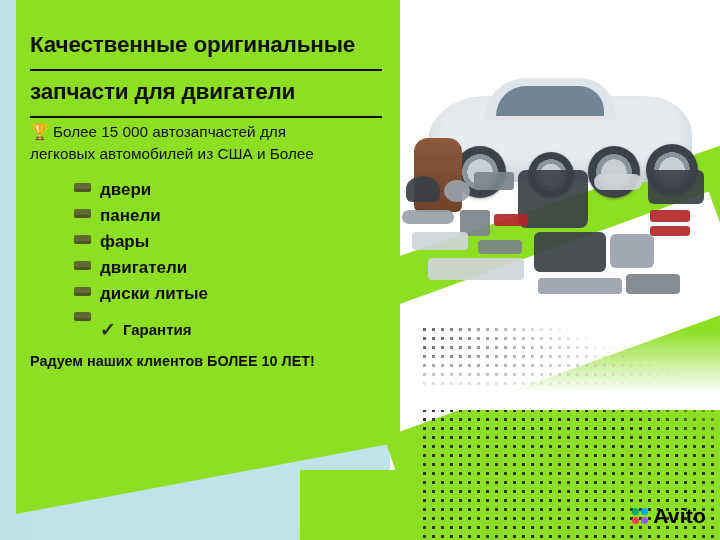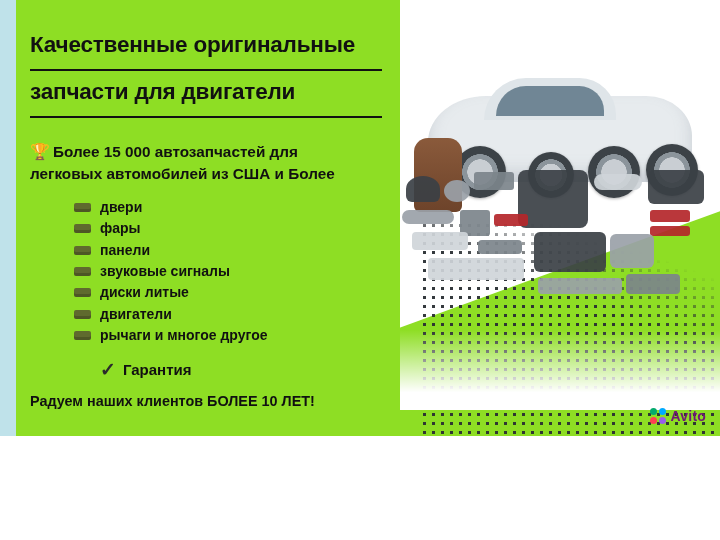--- a/index.html
+++ b/index.html
@@ -6,21 +6,21 @@
     margin: 0;
     padding: 0;
     background: #ffffff;
   }
   body {
     font-family: "Liberation Sans", sans-serif;
   }
   .canvas {
     position: relative;
     width: 720px;
-    height: 436px;
+    height: 540px;
     overflow: hidden;
     background: #cfe8ef;
   }
   
   .bg-photo {
     position: absolute;
     inset: 0;
     background:
       linear-gradient(180deg, #e9eef1 0%, #dfe7ec 45%, #ffffff 100%);
   }
@@ -106,36 +106,36 @@
   }
   .rule {
     height: 2px;
     background: #111;
     margin: 9px 0 0 0;
     width: 352px;
   }
   .rule.short { width: 352px; }
   .subhead {
     font-size: 15.3px;
-    font-weight: bold;
+    font-weight: normal;
     line-height: 1.45;
-    margin: 22px 0 0 0;
+    margin: 2px 0 0 0;
   }
   .trophy {
     font-size: 16px;
     margin-right: 3px;
   }
   .list {
     list-style: none;
     margin: 12px 0 0 0;
     padding: 0 0 0 70px;
   }
   .list li {
     position: relative;
-    font-size: 14px;
+    font-size: 17px;
     font-weight: bold;
     line-height: 1.52;
     color: #111;
   }
   .bullet {
     position: absolute;
     left: -26px;
     top: 6px;
     width: 17px;
     height: 9px;
@@ -229,23 +229,23 @@
     width: 328px; height: 80px;
     background: linear-gradient(180deg, rgba(255,255,255,0) 0%, #ffffff 78%);
   }
   
   .avito {
     position: absolute;
     right: 14px; bottom: 12px;
     display: flex;
     align-items: center;
     gap: 5px;
-    font-size: 14px;
-    font-weight: bold;
-    color: #701a75;
+    font-size: 21px;
+    font-weight: bold;
+    color: #000000;
     letter-spacing: .2px;
   }
   .avito-dots {
     position: relative;
     width: 16px; height: 16px;
   }
   .avito-dots i {
     position: absolute;
     width: 7px; height: 7px;
     border-radius: 50%;
@@ -315,26 +315,25 @@
 
     <div class="subhead">
       <div>
         <span class="trophy">🏆</span><span>Более 15 000 автозапчастей для</span>
       </div>
       <div>легковых автомобилей из США и Более</div>
     </div>
 
     <ul class="list">
       <li><span class="bullet"></span><span>двери</span></li>
+      <li><span class="bullet"></span><span>панели</span></li>
       <li><span class="bullet"></span><span>фары</span></li>
-      <li><span class="bullet"></span><span>панели</span></li>
-      <li><span class="bullet"></span><span>звуковые сигналы</span></li>
+      <li><span class="bullet"></span><span>двигатели</span></li>
       <li><span class="bullet"></span><span>диски литые</span></li>
-      <li><span class="bullet"></span><span>двигатели</span></li>
-      <li><span class="bullet"></span><span>рычаги и многое другое</span></li>
+      <li><span class="bullet"></span></li>
     </ul>
 
     <div class="guarantee">
       <span class="check">✓</span>
       <span>Гарантия</span>
     </div>
 
     <div class="footnote">Радуем наших клиентов БОЛЕЕ 10 ЛЕТ!</div>
   </div>
 

